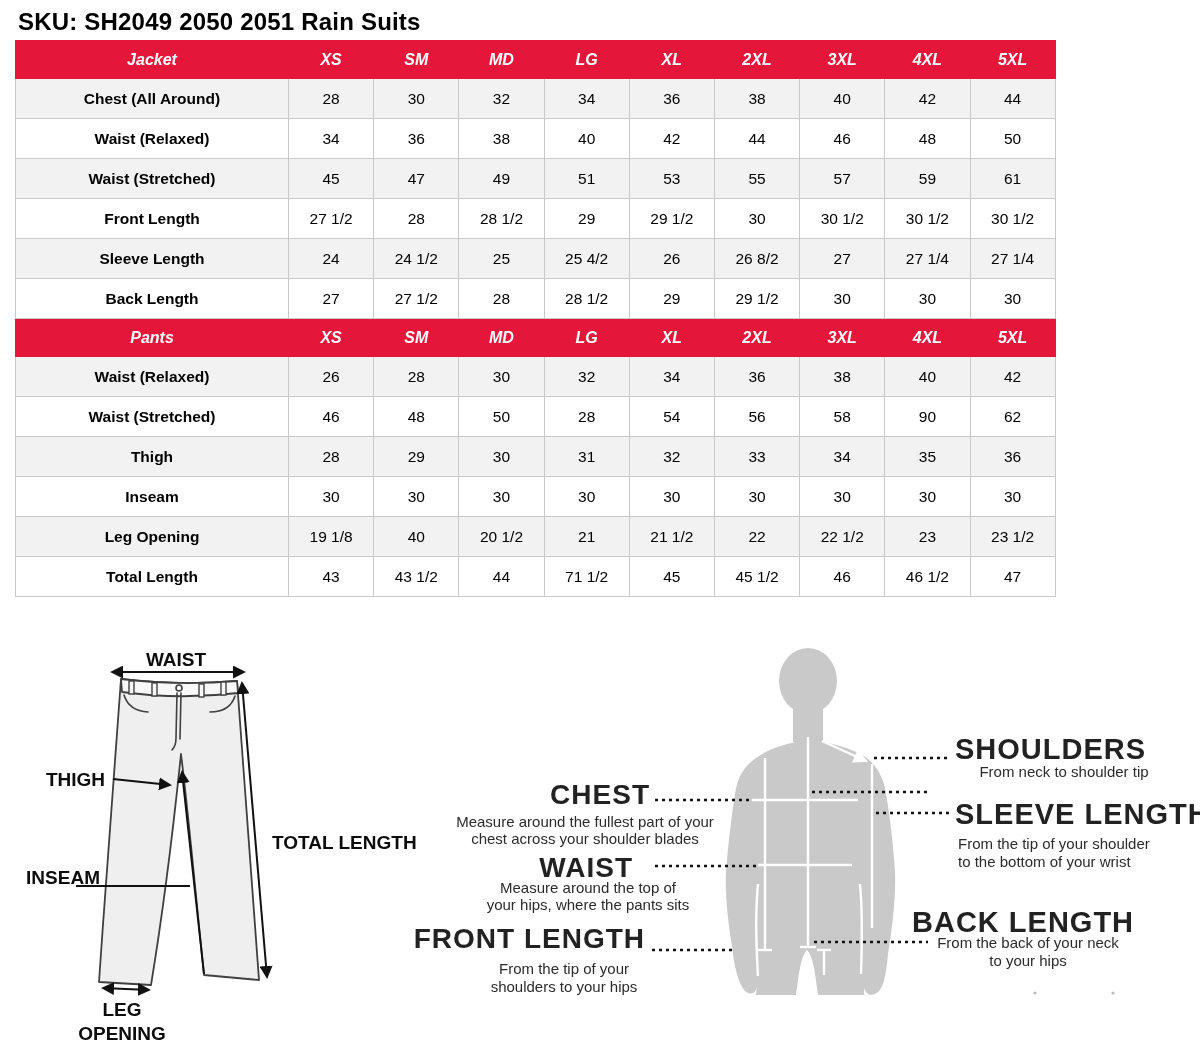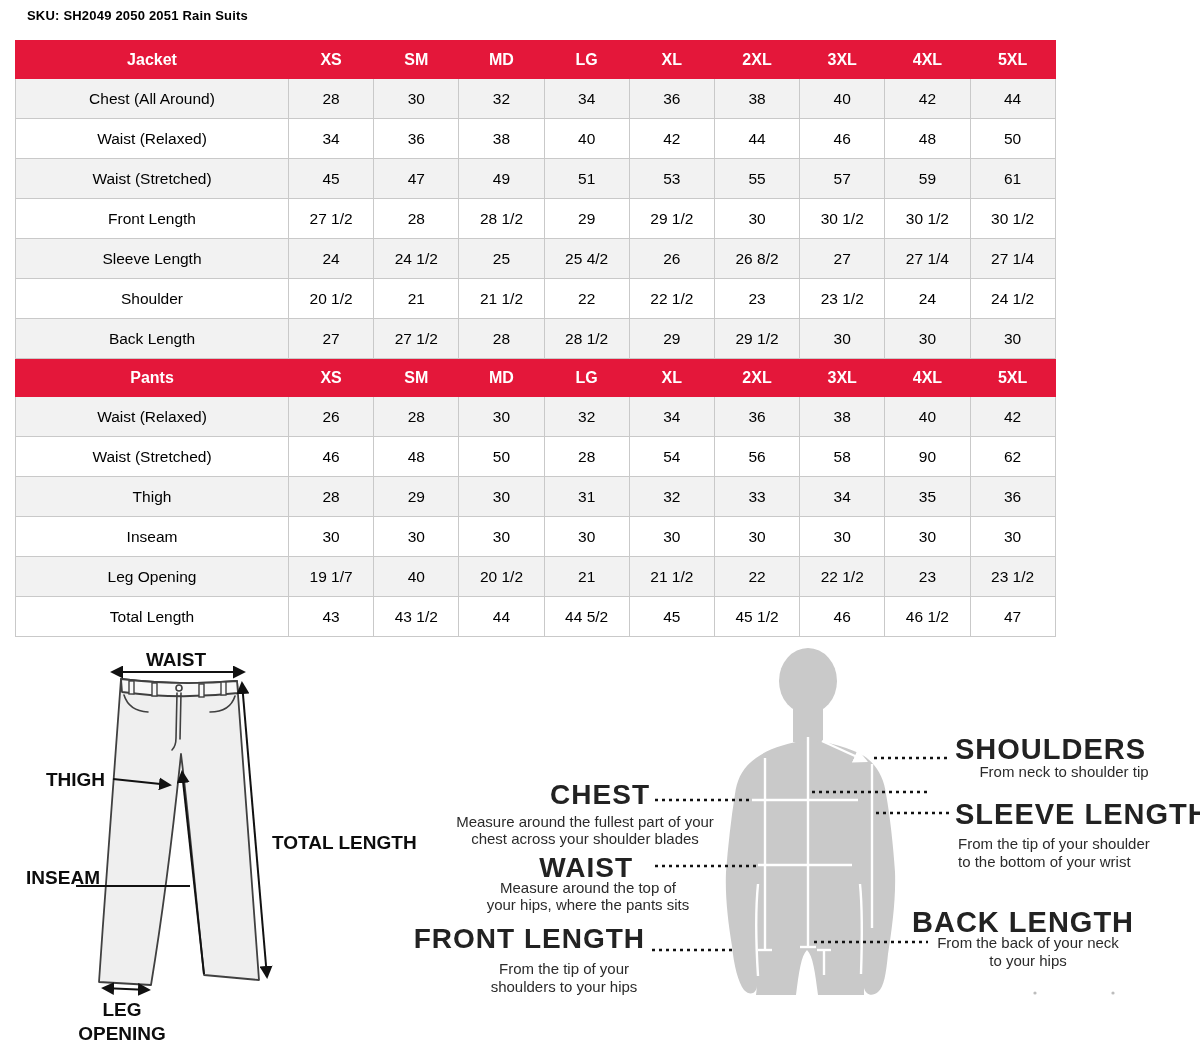--- a/index.html
+++ b/index.html
@@ -4,31 +4,31 @@
 <style>
   :root{
     --red:#e4173a;
     --row-alt:#f2f2f2;
     --border:#c9c9c9;
     --sil:#c9c9c9;
     --ink:#111111;
   }
   html,body{margin:0;padding:0;background:#ffffff;}
   body{width:1200px;height:1049px;position:relative;font-family:"Liberation Sans",sans-serif;color:#000;overflow:hidden;}
-  .title{position:absolute;left:27px;top:8px;font-size:13px;font-weight:bold;letter-spacing:.2px;}
+  .title{position:absolute;left:18px;top:8px;font-size:24px;font-weight:bold;letter-spacing:.2px;}
   table.size-table{position:absolute;left:15px;top:40px;width:1040px;border-collapse:collapse;table-layout:fixed;}
   col.c-label{width:273px;}
   col.c-size{width:85.2px;}
   .size-table th,.size-table td{border:1px solid var(--border);text-align:center;vertical-align:middle;padding:0;}
-  .size-table thead tr{height:38px;}
+  .size-table thead tr{height:38px;font-style:italic;}
   .size-table tbody tr{height:40px;}
   .size-table thead th{background:var(--red);color:#fff;font-size:16px;font-weight:bold;border:1px solid var(--red);}
   .size-table tbody tr:nth-child(odd){background:var(--row-alt);}
   .size-table tbody tr:nth-child(even){background:#ffffff;}
-  td.row-label{font-weight:normal;font-size:16.5px;}
+  td.row-label{font-weight:bold;font-size:16.5px;}
   .size-table tbody td{font-size:15.5px;}
   svg.diagram{position:absolute;left:0;top:644px;}
   svg text{font-family:"Liberation Sans",sans-serif;}
   .ln{fill:none;stroke:#404040;stroke-width:1.6;stroke-linecap:round;stroke-linejoin:round;}
   .pants-fill{fill:#efefef;stroke:#404040;stroke-width:1.8;stroke-linejoin:round;}
   .pants-band{fill:#f8f8f8;stroke:#404040;stroke-width:1.8;stroke-linejoin:round;}
   .loop{fill:#f8f8f8;stroke:#404040;stroke-width:1.4;}
   .arrow{stroke:var(--ink);stroke-width:2;fill:none;}
   .leader{stroke:var(--ink);stroke-width:2.6;stroke-dasharray:3 4;fill:none;}
   .mlabel{font-size:19px;font-weight:bold;fill:#0d0d0d;}
@@ -118,32 +118,20 @@
         <td>24 1/2</td>
         <td>25</td>
         <td>25 4/2</td>
         <td>26</td>
         <td>26 8/2</td>
         <td>27</td>
         <td>27 1/4</td>
         <td>27 1/4</td>
       </tr>
       <tr>
-        <td class="row-label">Shoulder</td>
-        <td>20 1/2</td>
-        <td>21</td>
-        <td>21 1/2</td>
-        <td>22</td>
-        <td>22 1/2</td>
-        <td>23</td>
-        <td>23 1/2</td>
-        <td>24</td>
-        <td>24 1/2</td>
-      </tr>
-      <tr>
         <td class="row-label">Back Length</td>
         <td>27</td>
         <td>27 1/2</td>
         <td>28</td>
         <td>28 1/2</td>
         <td>29</td>
         <td>29 1/2</td>
         <td>30</td>
         <td>30</td>
         <td>30</td>
@@ -207,36 +195,36 @@
         <td>30</td>
         <td>30</td>
         <td>30</td>
         <td>30</td>
         <td>30</td>
         <td>30</td>
         <td>30</td>
       </tr>
       <tr>
         <td class="row-label">Leg Opening</td>
-        <td>19 1/7</td>
+        <td>19 1/8</td>
         <td>40</td>
         <td>20 1/2</td>
         <td>21</td>
         <td>21 1/2</td>
         <td>22</td>
         <td>22 1/2</td>
         <td>23</td>
         <td>23 1/2</td>
       </tr>
       <tr>
         <td class="row-label">Total Length</td>
         <td>43</td>
         <td>43 1/2</td>
         <td>44</td>
-        <td>44 5/2</td>
+        <td>71 1/2</td>
         <td>45</td>
         <td>45 1/2</td>
         <td>46</td>
         <td>46 1/2</td>
         <td>47</td>
       </tr>
     </tbody>
 </table>
 
 <svg class="diagram" width="1200" height="405" viewBox="0 0 1200 405">

